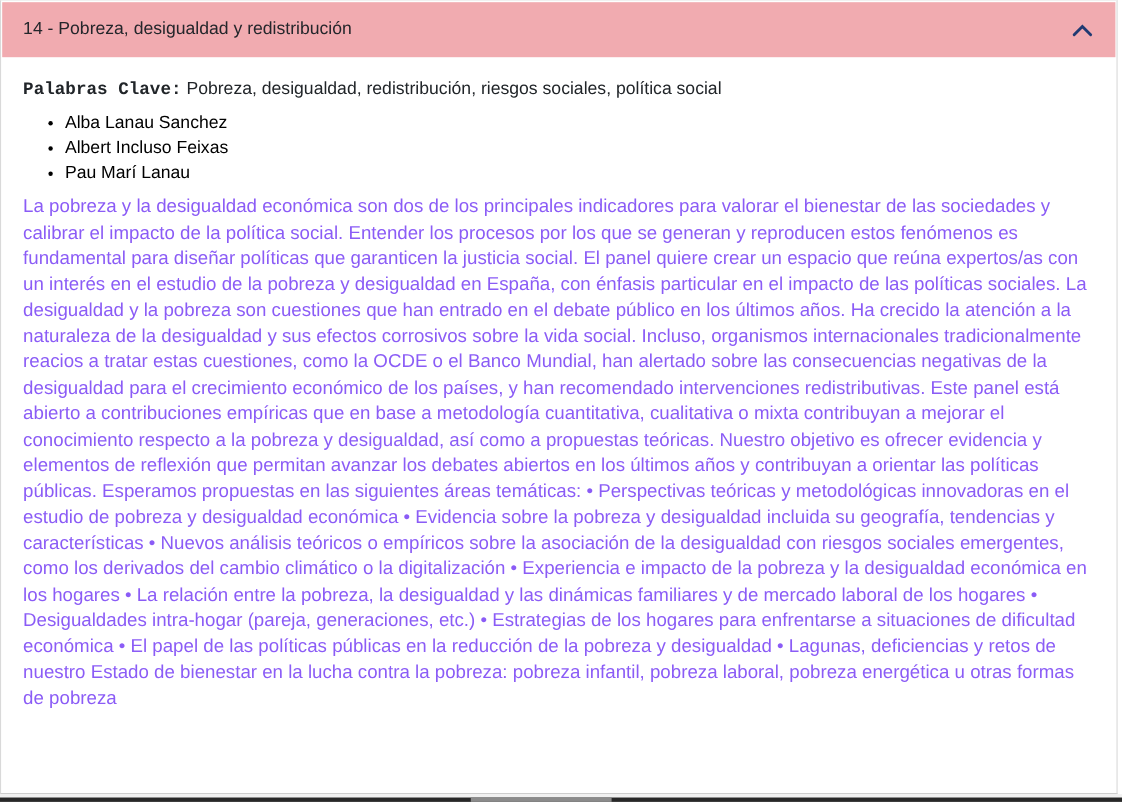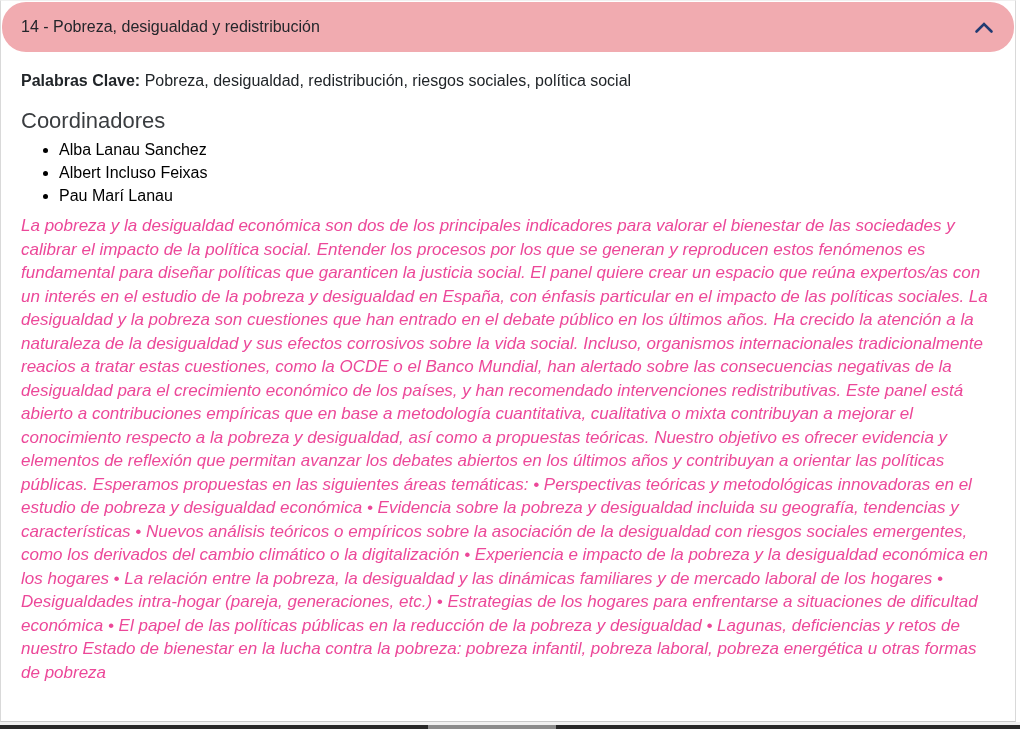--- a/index.html
+++ b/index.html
@@ -32,62 +32,60 @@
   .accordion-header {
     margin: 1px 1px 0 1px;
     height: 50px;
     background: #f1abb0;
     display: flex;
     align-items: center;
     justify-content: space-between;
     padding: 0 19px;
     cursor: pointer;
     user-select: none;
-    border-radius: 24px;
   }
   .accordion-title {
     font-size: 16px;
     color: #24262b;
   }
   .chevron {
     display: flex;
     align-items: center;
     margin-right: 1px;
   }
   .content {
     padding: 20px 20px 0 20px;
   }
   .keywords {
     margin: 0 0 14px 0;
     font-size: 16px;
     color: #212529;
   }
-  .keywords b { font-weight: bold; }
+  .keywords b { font-weight: bold; font-family: Liberation Mono, monospace; }
   h2.section-heading {
     margin: 18px 0 8px 0;
     font-size: 22px;
     font-weight: 400;
     color: #3a3d40;
   }
   ul.coordinators {
     margin: 6px 0 10px 0;
     padding-left: 38px;
     font-size: 16px;
     color: #000000;
   }
   ul.coordinators li {
     margin-bottom: 7px;
     line-height: 16px;
   }
   .summary-text {
     margin: 6px 0 0 0;
     font-size: 17px;
-    font-style: italic;
     line-height: 23.5px;
-    color: #ec4899;
+    color: #8b5cf6;
     width: 978px;
   }
   
   .bottom-gap {
     position: absolute;
     left: 0;
     top: 722px;
     width: 1020px;
     height: 3px;
     background: #f1f1f1;
@@ -125,21 +123,20 @@
       </span>
     </div>
 
     <div class="content">
 
       <p class="keywords">
         <b>Palabras Clave:</b>
         <span>Pobreza, desigualdad, redistribución, riesgos sociales, política social</span>
       </p>
 
-      <h2 class="section-heading">Coordinadores</h2>
 
       <ul class="coordinators">
         <li>Alba Lanau Sanchez</li>
         <li>Albert Incluso Feixas</li>
         <li>Pau Marí Lanau</li>
       </ul>
 
 
       <p class="summary-text">La pobreza y la desigualdad económica son dos de los principales indicadores para valorar el bienestar de las sociedades y calibrar el impacto de la política social. Entender los procesos por los que se generan y reproducen estos fenómenos es fundamental para diseñar políticas que garanticen la justicia social. El panel quiere crear un espacio que reúna expertos/as con un interés en el estudio de la pobreza y desigualdad en España, con énfasis particular en el impacto de las políticas sociales. La desigualdad y la pobreza son cuestiones que han entrado en el debate público en los últimos años. Ha crecido la atención a la naturaleza de la desigualdad y sus efectos corrosivos sobre la vida social. Incluso, organismos internacionales tradicionalmente reacios a tratar estas cuestiones, como la OCDE o el Banco Mundial, han alertado sobre las consecuencias negativas de la desigualdad para el crecimiento económico de los países, y han recomendado intervenciones redistributivas. Este panel está abierto a contribuciones empíricas que en base a metodología cuantitativa, cualitativa o mixta contribuyan a mejorar el conocimiento respecto a la pobreza y desigualdad, así como a propuestas teóricas. Nuestro objetivo es ofrecer evidencia y elementos de reflexión que permitan avanzar los debates abiertos en los últimos años y contribuyan a orientar las políticas públicas. Esperamos propuestas en las siguientes áreas temáticas: • Perspectivas teóricas y metodológicas innovadoras en el estudio de pobreza y desigualdad económica • Evidencia sobre la pobreza y desigualdad incluida su geografía, tendencias y características • Nuevos análisis teóricos o empíricos sobre la asociación de la desigualdad con riesgos sociales emergentes, como los derivados del cambio climático o la digitalización • Experiencia e impacto de la pobreza y la desigualdad económica en los hogares • La relación entre la pobreza, la desigualdad y las dinámicas familiares y de mercado laboral de los hogares • Desigualdades intra-hogar (pareja, generaciones, etc.) • Estrategias de los hogares para enfrentarse a situaciones de dificultad económica • El papel de las políticas públicas en la reducción de la pobreza y desigualdad • Lagunas, deficiencias y retos de nuestro Estado de bienestar en la lucha contra la pobreza: pobreza infantil, pobreza laboral, pobreza energética u otras formas de pobreza</p>
 

